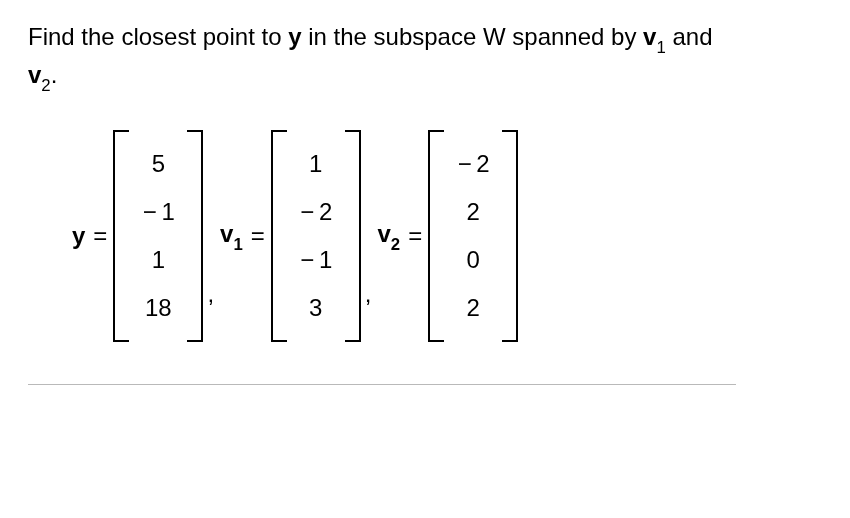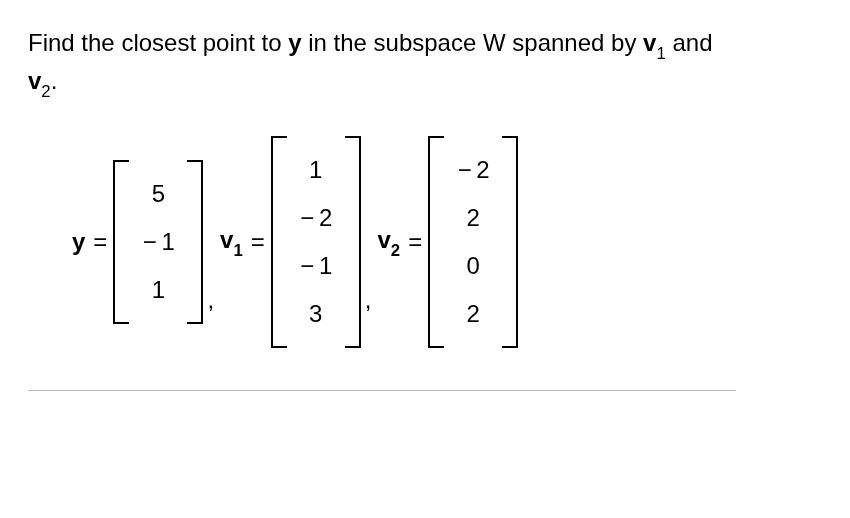--- a/index.html
+++ b/index.html
@@ -6,21 +6,21 @@
     margin: 0;
     padding: 0;
     width: 850px;
     height: 518px;
     background: #fff;
     font-family: Arial, Helvetica, sans-serif;
     color: #000;
     font-size: 24px;
   }
   .page {
-    padding: 26px 28px 0 28px;
+    padding: 20px 28px 0 28px;
     box-sizing: border-box;
     width: 764px;
     height: 518px;
     position: relative;
   }
   .question {
     line-height: 1.45;
   }
   .bold { font-weight: bold; }
   .sub { font-size: 0.7em; vertical-align: sub; position: relative; top: 0.15em;}
@@ -116,20 +116,21 @@
   <div class="equations">
 
     <span class="eq-label">y</span>
     <span class="eq-eq">=</span>
     <span class="vector">
       <span class="bracket left"></span>
       <span class="entries">
         <span class="entry">5</span>
         <span class="entry minus">− 1</span>
         <span class="entry">1</span>
+        <span class="entry">18</span>
       </span>
       <span class="bracket right"></span>
     </span>
 
     <span class="comma">,</span>
 
     <span class="eq-label"><span>v</span><span class="sub">1</span></span>
     <span class="eq-eq">=</span>
     <span class="vector">
       <span class="bracket left"></span>

